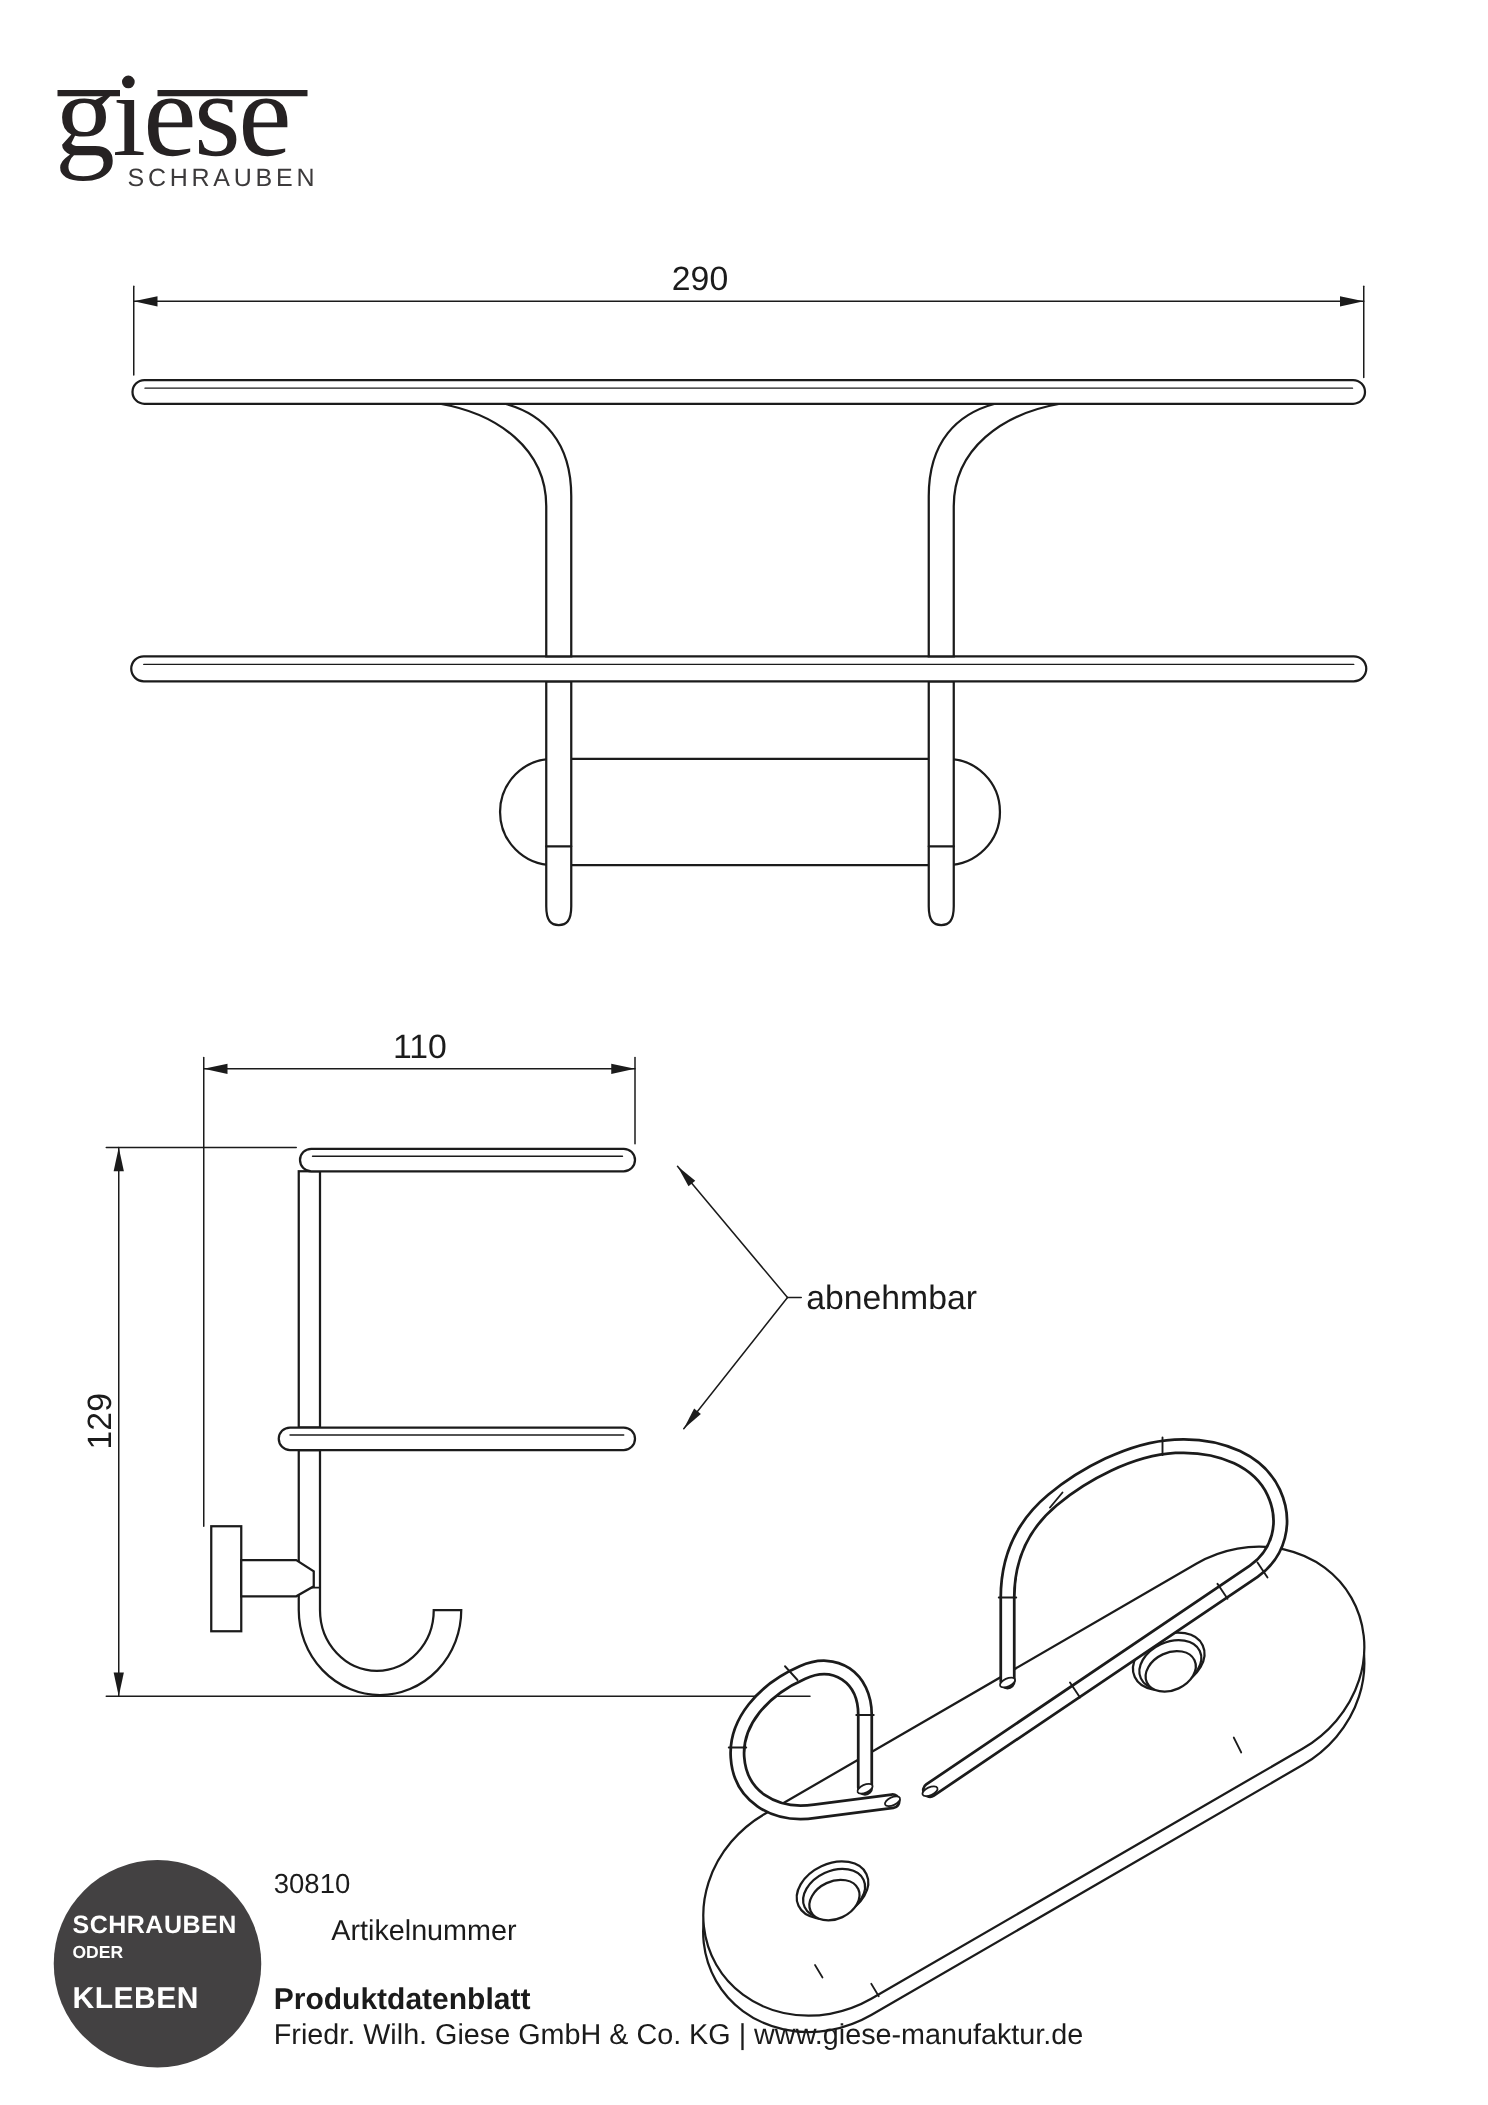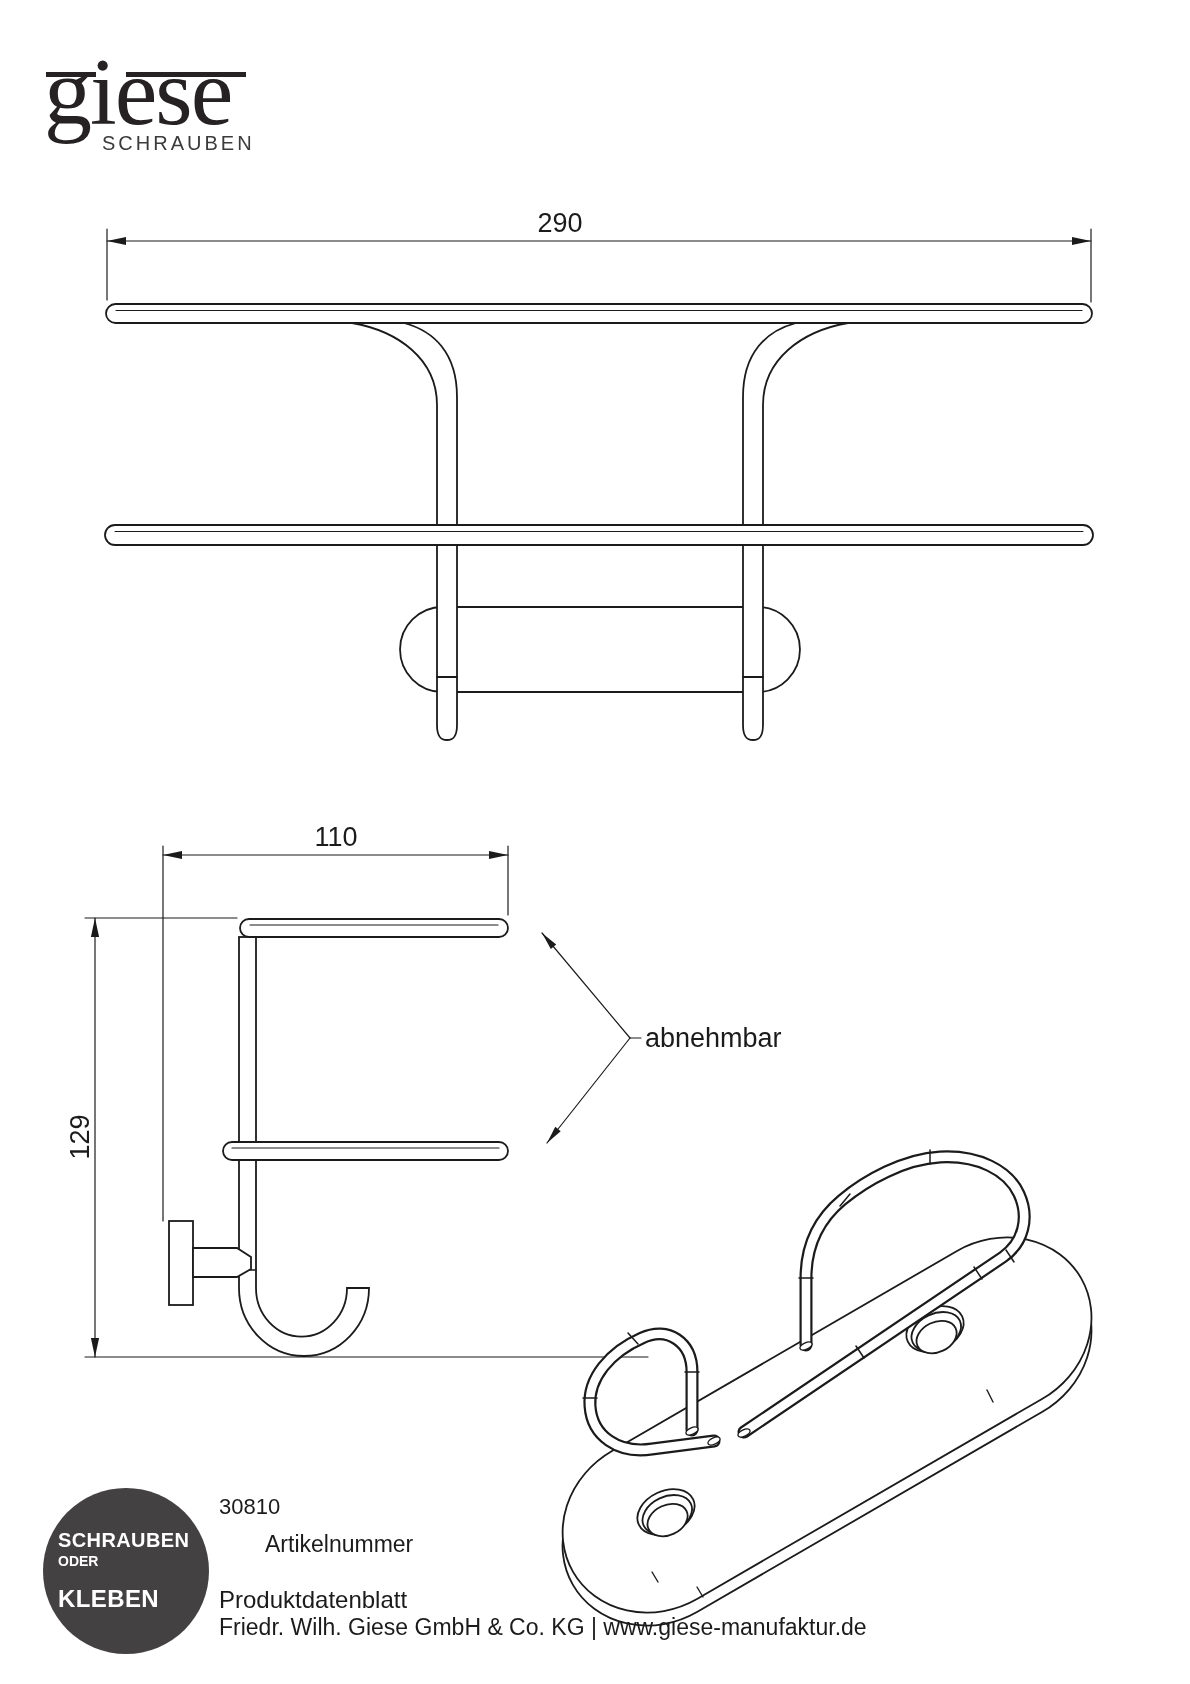--- a/index.html
+++ b/index.html
@@ -21,21 +21,21 @@
   .badge{position:absolute;left:43px;top:1488px;width:166px;height:166px;border-radius:50%;
          background:#434142;color:#ffffff;display:flex;flex-direction:column;
          justify-content:center;padding-left:0;box-sizing:border-box;}
   .badge span{display:block;margin-left:15px;font-weight:bold;line-height:1.08;}
   .badge .b1{font-size:20px;letter-spacing:0.4px;}
   .badge .b2{font-size:14px;margin-top:3px;}
   .badge .b3{font-size:24px;margin-top:17px;letter-spacing:0.4px;}
   
   .art-no{position:absolute;left:219px;top:1494px;font-size:22px;}
   .art-label{position:absolute;left:219px;top:1531px;font-size:23px;margin-left:46px;}
-  .doc-title{position:absolute;left:219px;top:1586px;font-size:24px;font-weight:normal;}
+  .doc-title{position:absolute;left:219px;top:1586px;font-size:24px;font-weight:bold;}
   .company{position:absolute;left:219px;top:1614px;font-size:23px;}
 </style>
 </head>
 <body>
 
 <div class="page">
 
   <div class="logo">
     <div class="bar bar-left"></div>
     <div class="bar bar-right"></div>

